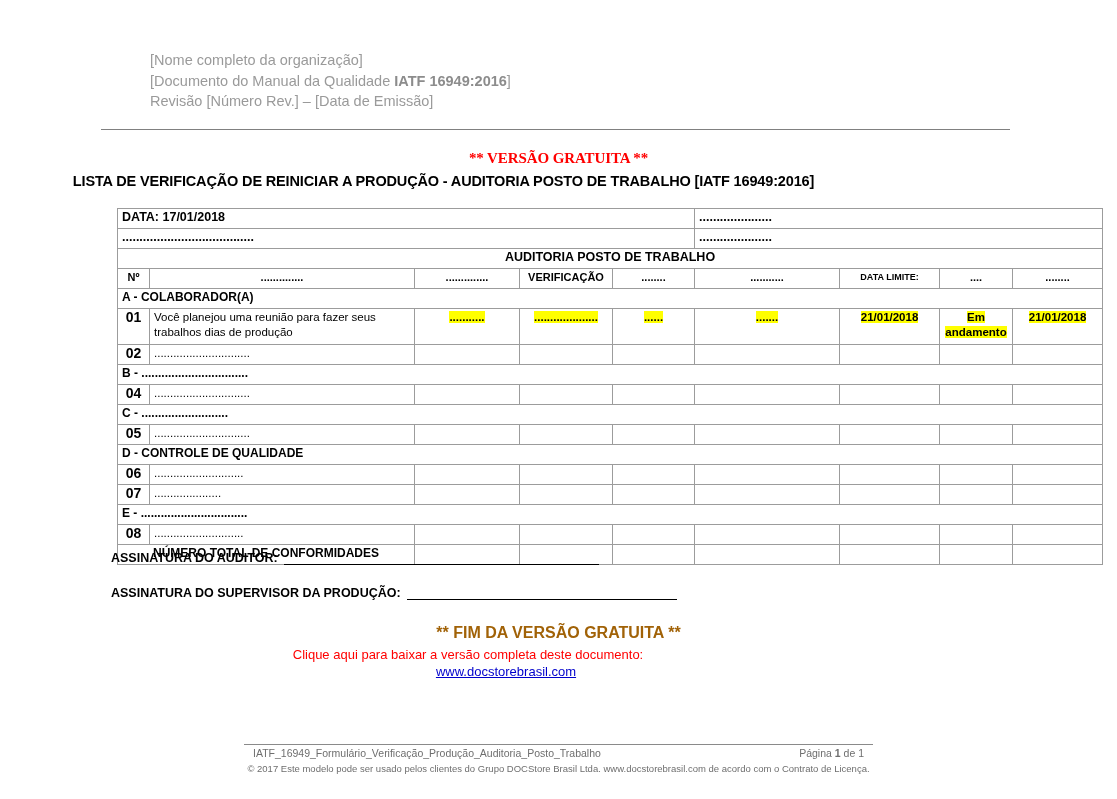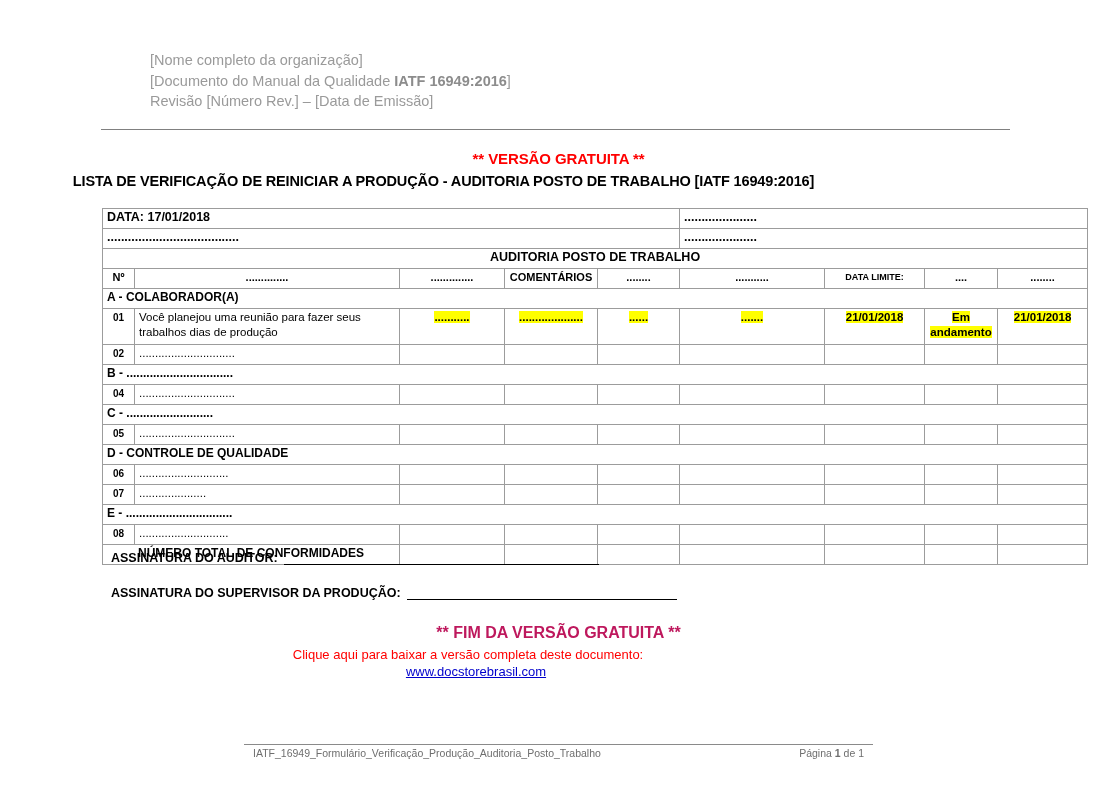--- a/index.html
+++ b/index.html
@@ -50,37 +50,38 @@
   .free-version-title {
     position: absolute;
     left: 0;
     top: 150px;
     width: 1117px;
     text-align: center;
     color: #ff0000;
     font-weight: bold;
     font-size: 15px;
     letter-spacing: -0.1px;
+    font-family: Liberation Serif, serif;
   }
   .main-title {
     position: absolute;
     left: 0;
     top: 173px;
     width: 887px;
     text-align: center;
     color: #000000;
     font-weight: bold;
     font-size: 14.5px;
     letter-spacing: -0.15px;
   }
 
   
   .form-table {
     position: absolute;
-    left: 102px;
+    left: 117px;
     top: 208px;
     width: 985px;
     border-collapse: collapse;
     table-layout: fixed;
     font-size: 11.5px;
   }
   .form-table td {
     border: 1px solid #9c9c9c;
     padding: 1px 4px;
     vertical-align: top;
@@ -98,21 +99,21 @@
     font-size: 12.5px;
     padding-top: 2px;
   }
   .colhead {
     text-align: center;
     font-weight: bold;
     font-size: 11px;
     padding-top: 2px;
   }
   .colhead.small { font-size: 9px; }
-  .num-col { text-align: center; font-weight: bold; font-size: 10px; margin-top: 24px; }
+  .num-col { text-align: center; font-weight: bold; font-size: 14px; margin-top: 24px; }
   .section-row {
     font-weight: bold;
     font-size: 12px;
     padding-left: 10px;
   }
   .item-text { font-size: 11.5px; padding-left: 6px; line-height: 15px; }
   .hl {
     background: #ffff00;
     font-weight: bold;
   }
@@ -142,38 +143,39 @@
   .sig-auditor .line { width: 315px; }
   .sig-supervisor { left: 111px; top: 586px; }
   .sig-supervisor .line { width: 270px; }
 
   
   .promo-title {
     position: absolute;
     left: 0; top: 624px;
     width: 1117px;
     text-align: center;
-    color: #be185d;
+    color: #a16207;
     font-weight: bold;
     font-size: 16px;
   }
   .promo-sub {
     position: absolute;
     left: 0; top: 647px;
     width: 936px;
     text-align: center;
     color: #ff0000;
     font-size: 13px;
   }
   .promo-link {
     position: absolute;
     left: 0; top: 664px;
     width: 952px;
     text-align: center;
     font-size: 13px;
+    padding-left: 30px;
   }
   .promo-link a {
     color: #0000cc;
     text-decoration: underline;
   }
 
   
   .footer-rule {
     position: absolute;
     left: 244px;
@@ -243,21 +245,21 @@
         <td class="data-cell cell-tall" colspan="5">......................................</td>
         <td class="data-cell cell-tall" colspan="4">.....................</td>
       </tr>
       <tr>
         <td class="band cell-tall" colspan="9">AUDITORIA POSTO DE TRABALHO</td>
       </tr>
       <tr>
         <td class="colhead">Nº</td>
         <td class="colhead">..............</td>
         <td class="colhead">..............</td>
-        <td class="colhead">COMENTÁRIOS</td>
+        <td class="colhead">VERIFICAÇÃO</td>
         <td class="colhead">........</td>
         <td class="colhead">...........</td>
         <td class="colhead small">DATA LIMITE:</td>
         <td class="colhead">....</td>
         <td class="colhead">........</td>
       </tr>
 
       <tr>
           <td class="section-row" colspan="9">A - COLABORADOR(A)</td>
         </tr>
@@ -372,14 +374,15 @@
 
   <div class="promo-title">** FIM DA VERSÃO GRATUITA **</div>
   <div class="promo-sub">Clique aqui para baixar a versão completa deste documento:</div>
   <div class="promo-link">
     <a href="#">www.docstorebrasil.com</a>
   </div>
 
   <div class="footer-rule"></div>
   <div class="footer-left">IATF_16949_Formulário_Verificação_Produção_Auditoria_Posto_Trabalho</div>
   <div class="footer-right"><span>Página </span><b>1</b><span> de 1</span></div>
+  <div class="footer-copy">© 2017 Este modelo pode ser usado pelos clientes do Grupo DOCStore Brasil Ltda. www.docstorebrasil.com de acordo com o Contrato de Licença.</div>
 
 </div>
 
 </body></html>

